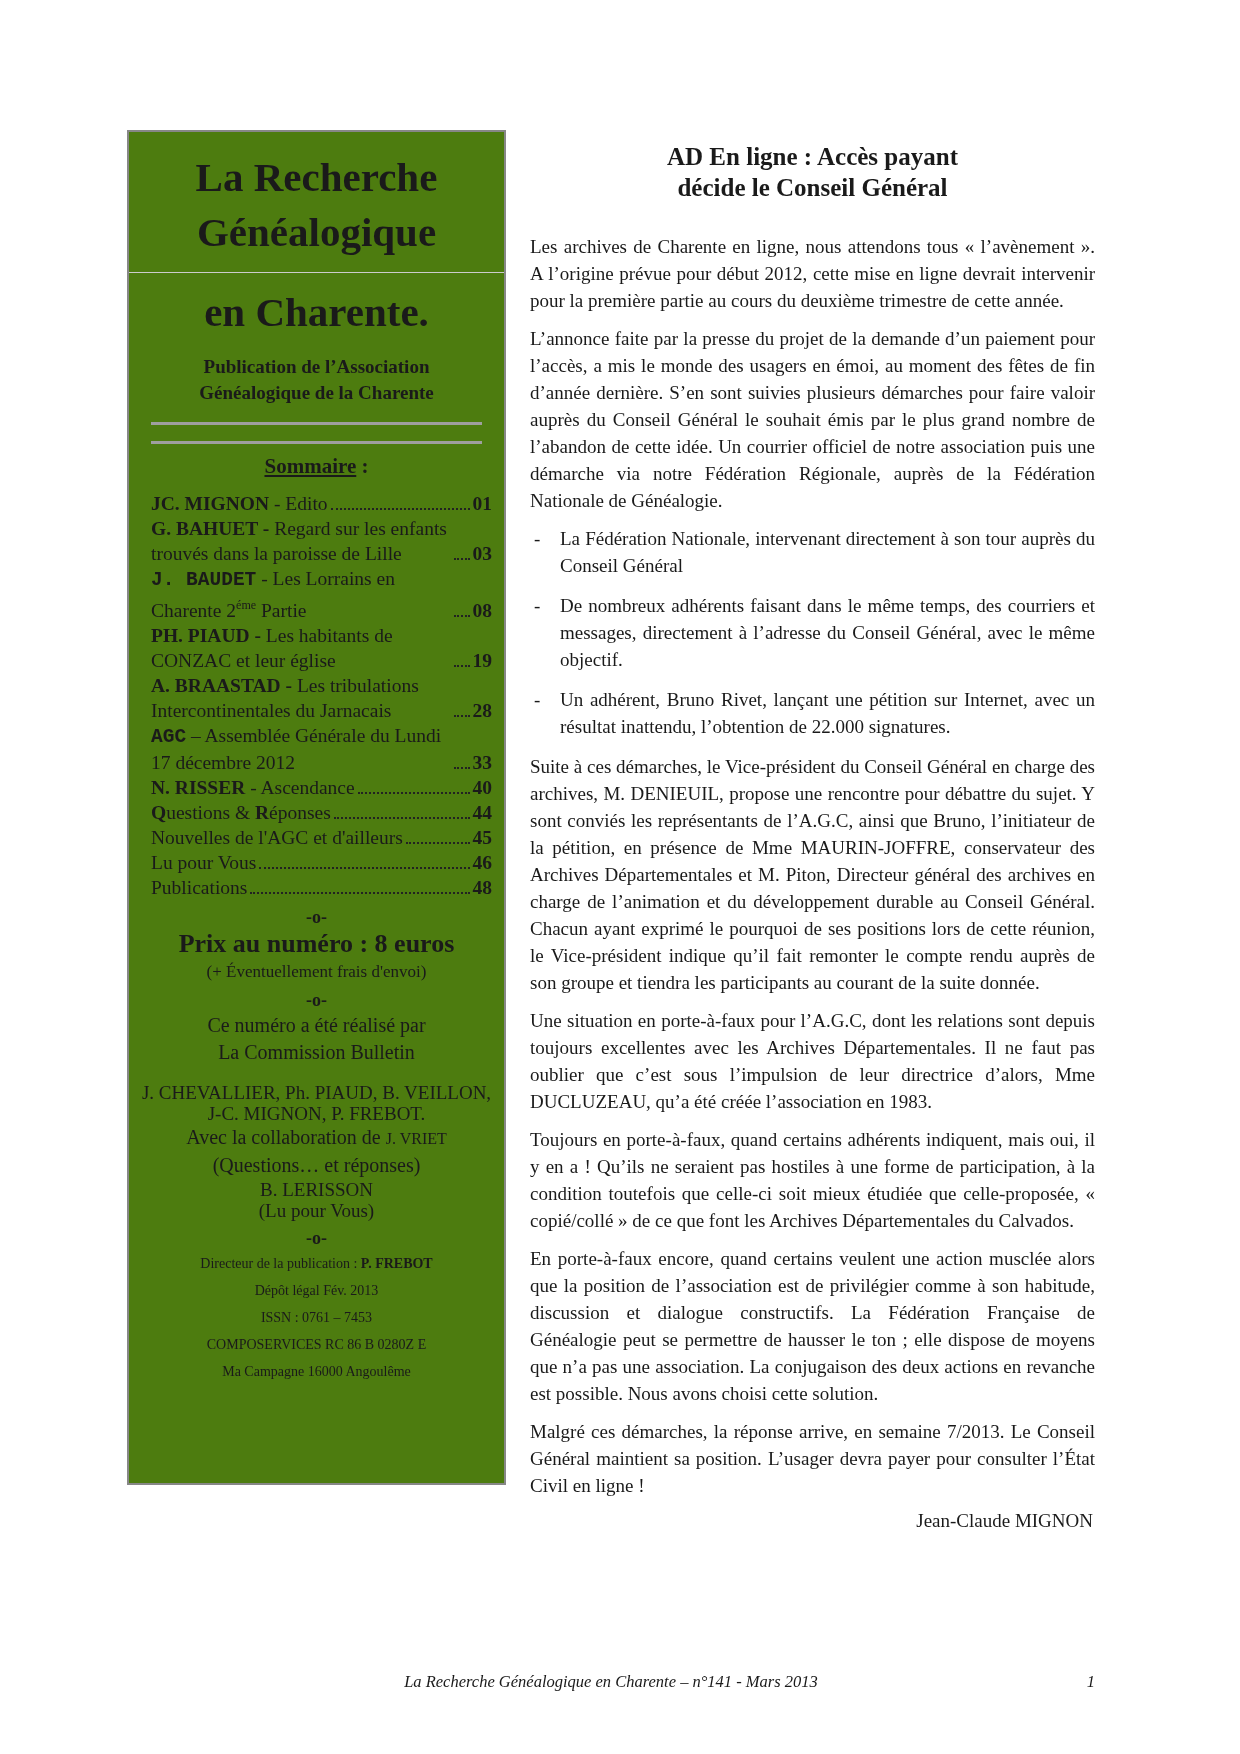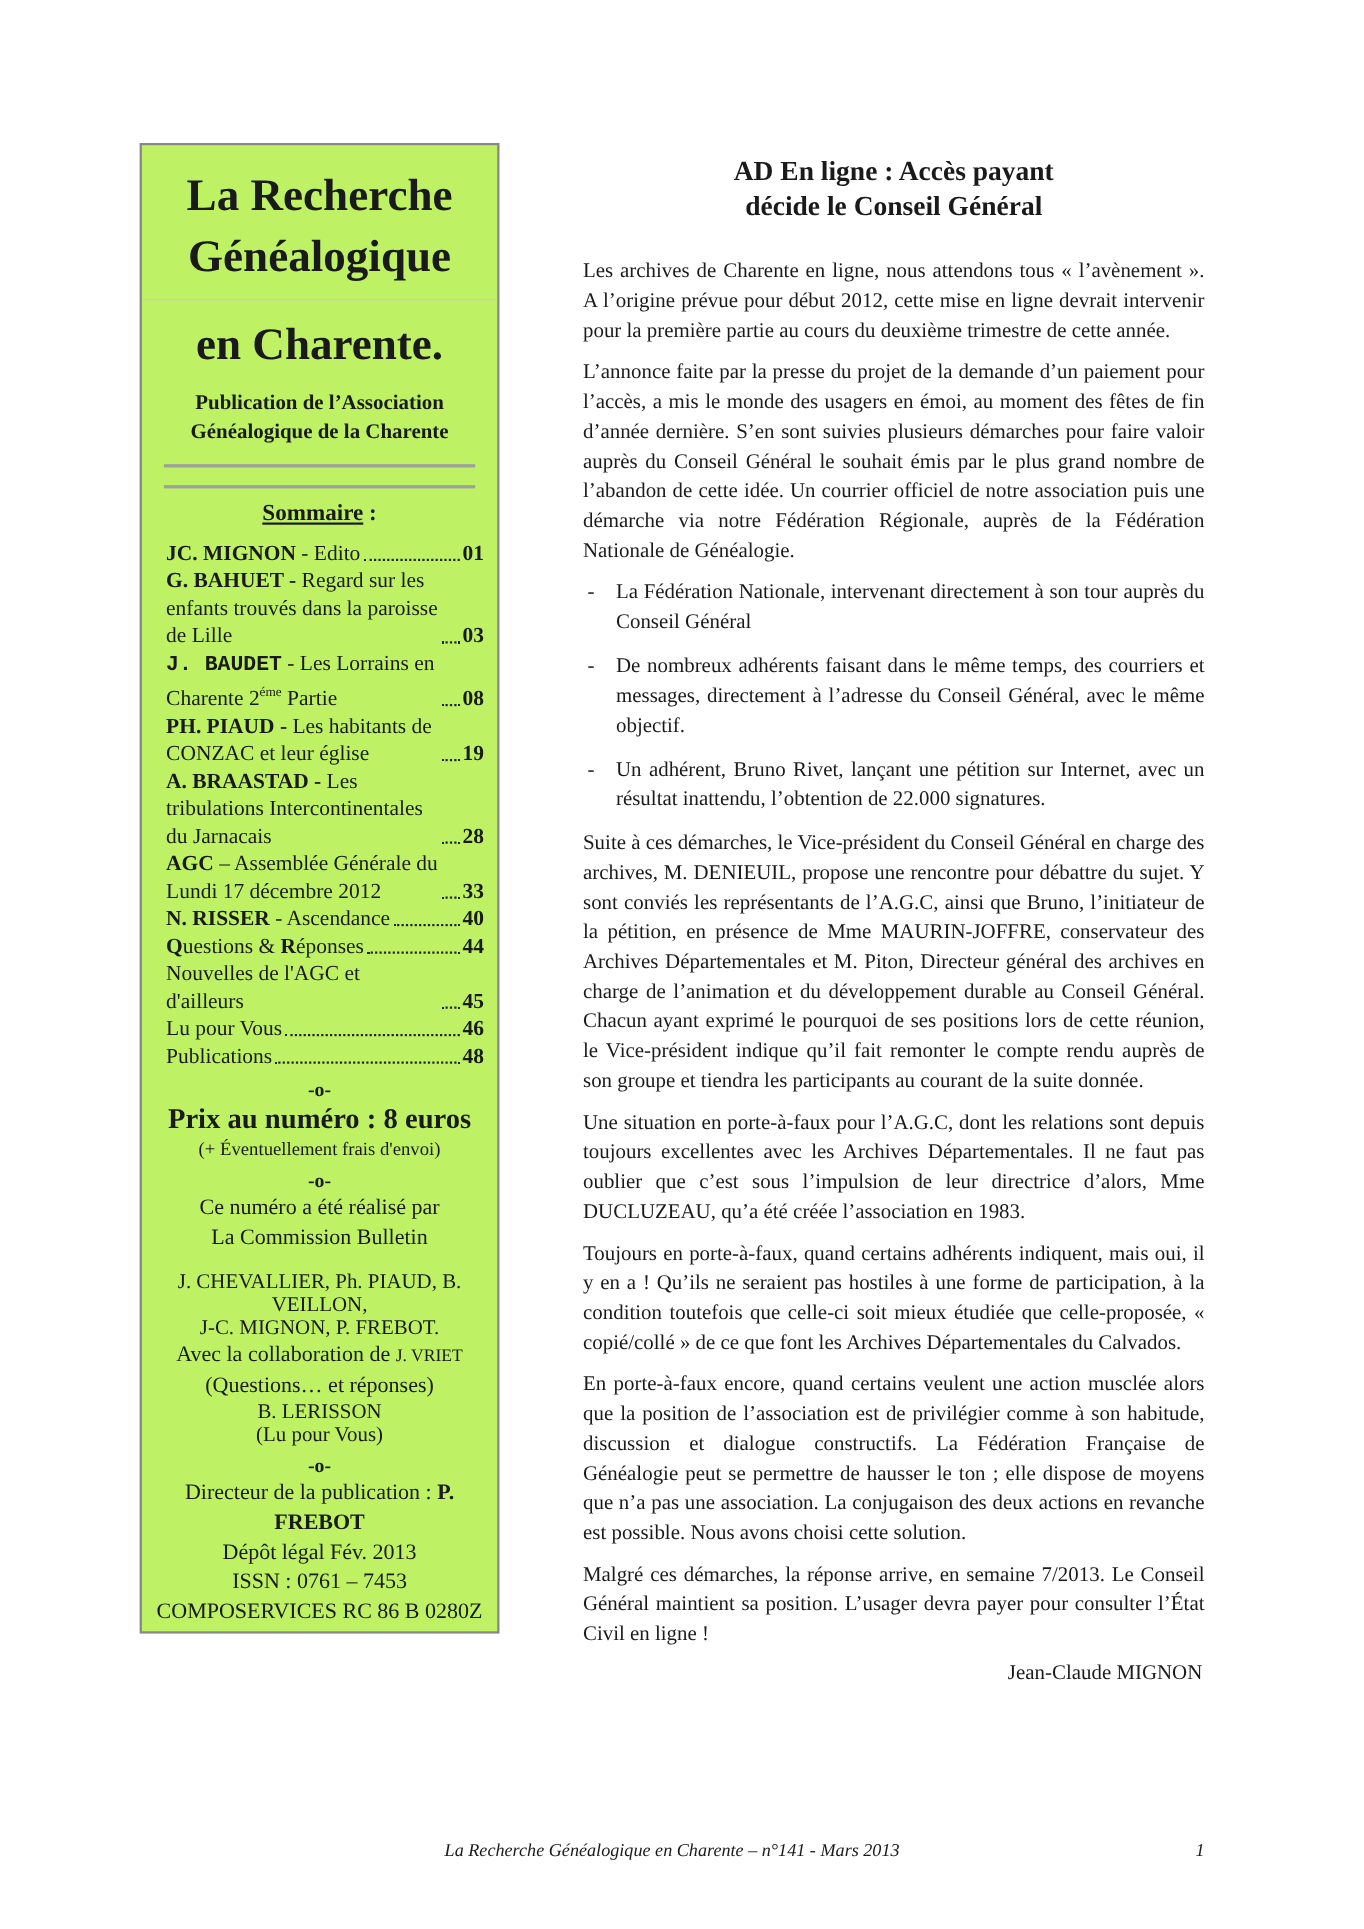--- a/index.html
+++ b/index.html
@@ -8,23 +8,23 @@
     background:#ffffff;
     position:relative;
     font-family:"Liberation Serif","DejaVu Serif",serif;
     color:#1a1a1a;
     -webkit-font-smoothing:antialiased;
   }
 
   
   .left-box {
     position:absolute; left:127px; top:130px;
-    width:327px; height:1355px;
+    width:379px; height:1355px;
     box-sizing:border-box;
-    background:#bef264;
+    background:#4d7c0f;
     border:2px solid #878787;
     padding:10px 8px 0 8px;
     text-align:center;
     overflow:hidden;
   }
   .box-title-p1 {
     font-size:41px; font-weight:bold; line-height:55px;
     padding:8px 0 12px;
     margin:0 -8px;
     border-bottom:1px solid #cccccc;
@@ -45,21 +45,21 @@
     flex:1 1 16px; min-width:16px;
     border-bottom:2px dotted #222222;
     margin:0 3px 6px 3px;
   }
   .toc-page { flex:none; font-weight:bold; }
   .sep { font-weight:bold; font-size:18px; margin:7px 0 1px; }
   .price { font-size:26px; font-weight:bold; margin-top:1px; }
   .price-note { font-size:17px; line-height:22px; margin-top:2px; }
   .credit-line.lg { font-size:20px; line-height:27px; }
   .credit-line.sm { font-size:19px; line-height:21px; }
-  .credit-line.md { font-size:20px; line-height:27px; }
+  .credit-line.md { font-size:14px; line-height:27px; }
   .credit-gap { height:16px; }
   .sm-caps { font-size:16px; }
 
   
   .article {
     position:absolute; left:530px; top:133px; width:565px;
   }
   .article h1 {
     margin:8px 0 30px;
     font-size:25px; line-height:31px;
@@ -118,21 +118,21 @@
           <span class="toc-label"><span style="font-weight: bold;">PH. PIAUD - </span><span>Les habitants de CONZAC et leur église</span></span>
           <span class="toc-leader"></span>
           <span class="toc-page">19</span>
         </div>
         <div class="toc-entry">
           <span class="toc-label"><span style="font-weight: bold;">A. BRAASTAD  - </span><span>Les tribulations Intercontinentales du Jarnacais </span></span>
           <span class="toc-leader"></span>
           <span class="toc-page">28</span>
         </div>
         <div class="toc-entry">
-          <span class="toc-label"><span style="font-weight: bold;">AGC</span><span> – Assemblée Générale du Lundi 17 décembre 2012</span></span>
+          <span class="toc-label"><span style="font-weight: bold; font-family: Liberation Mono, monospace;">AGC</span><span> – Assemblée Générale du Lundi 17 décembre 2012</span></span>
           <span class="toc-leader"></span>
           <span class="toc-page">33</span>
         </div>
         <div class="toc-entry">
           <span class="toc-label"><span style="font-weight: bold;">N. RISSER</span><span>  - Ascendance</span></span>
           <span class="toc-leader"></span>
           <span class="toc-page">40</span>
         </div>
         <div class="toc-entry">
           <span class="toc-label"><span style="font-weight: bold;">Q</span><span>uestions &amp; </span><span style="font-weight: bold;">R</span><span>éponses</span></span>

